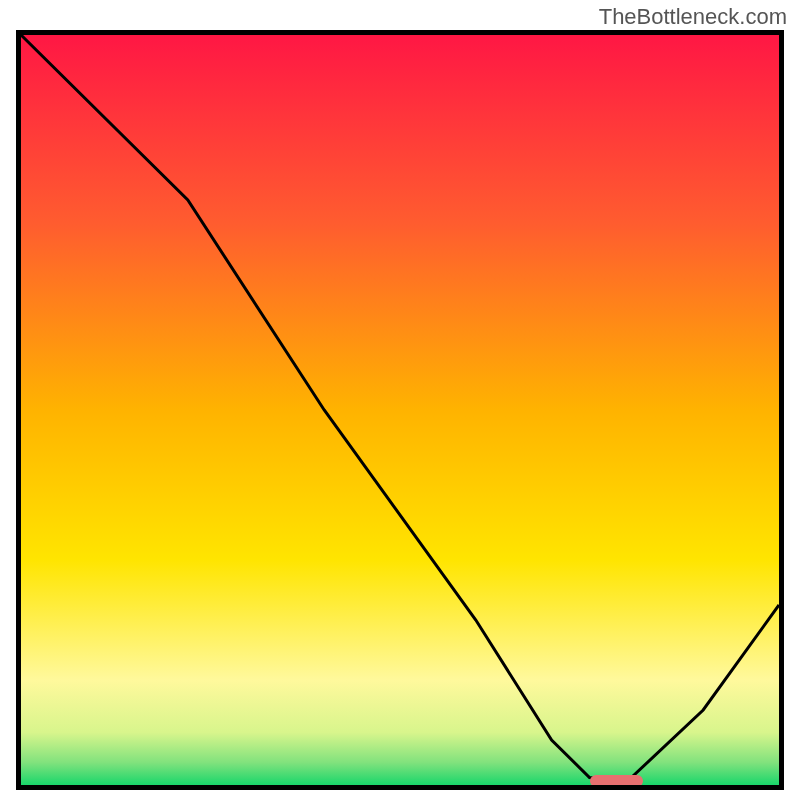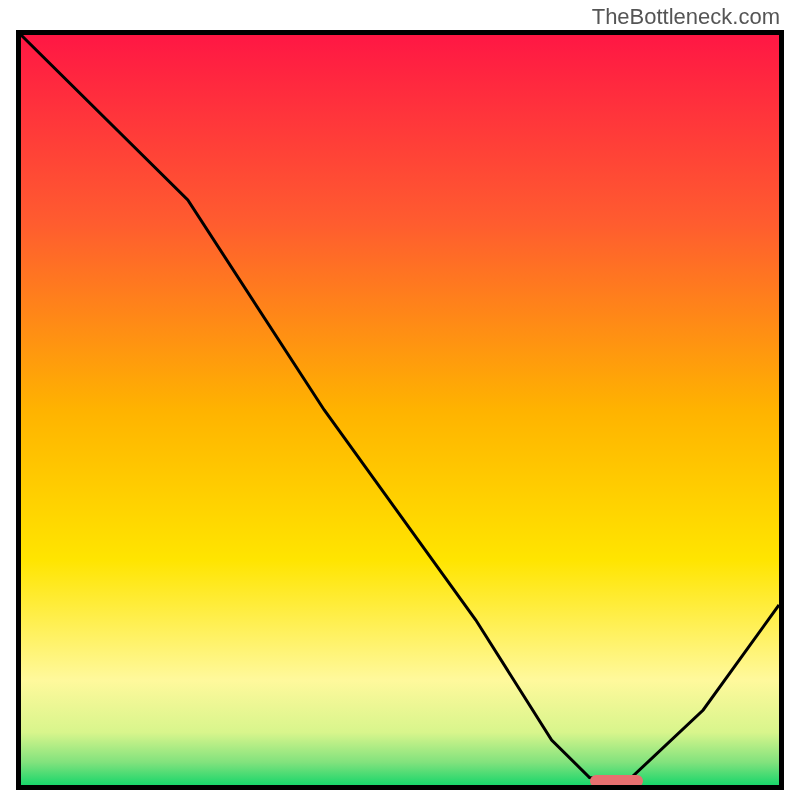--- a/index.html
+++ b/index.html
@@ -7,21 +7,21 @@
     padding: 0;
     width: 800px;
     height: 800px;
     background: #ffffff;
     font-family: Arial, sans-serif;
     position: relative;
   }
   .watermark {
     position: absolute;
     top: 4px;
-    right: 20px;
+    right: 13px;
     font-size: 22px;
     color: #555;
     font-weight: normal;
   }
   .chart-area {
     position: absolute;
     top: 30px;
     left: 16px;
     width: 768px;
     height: 760px;

